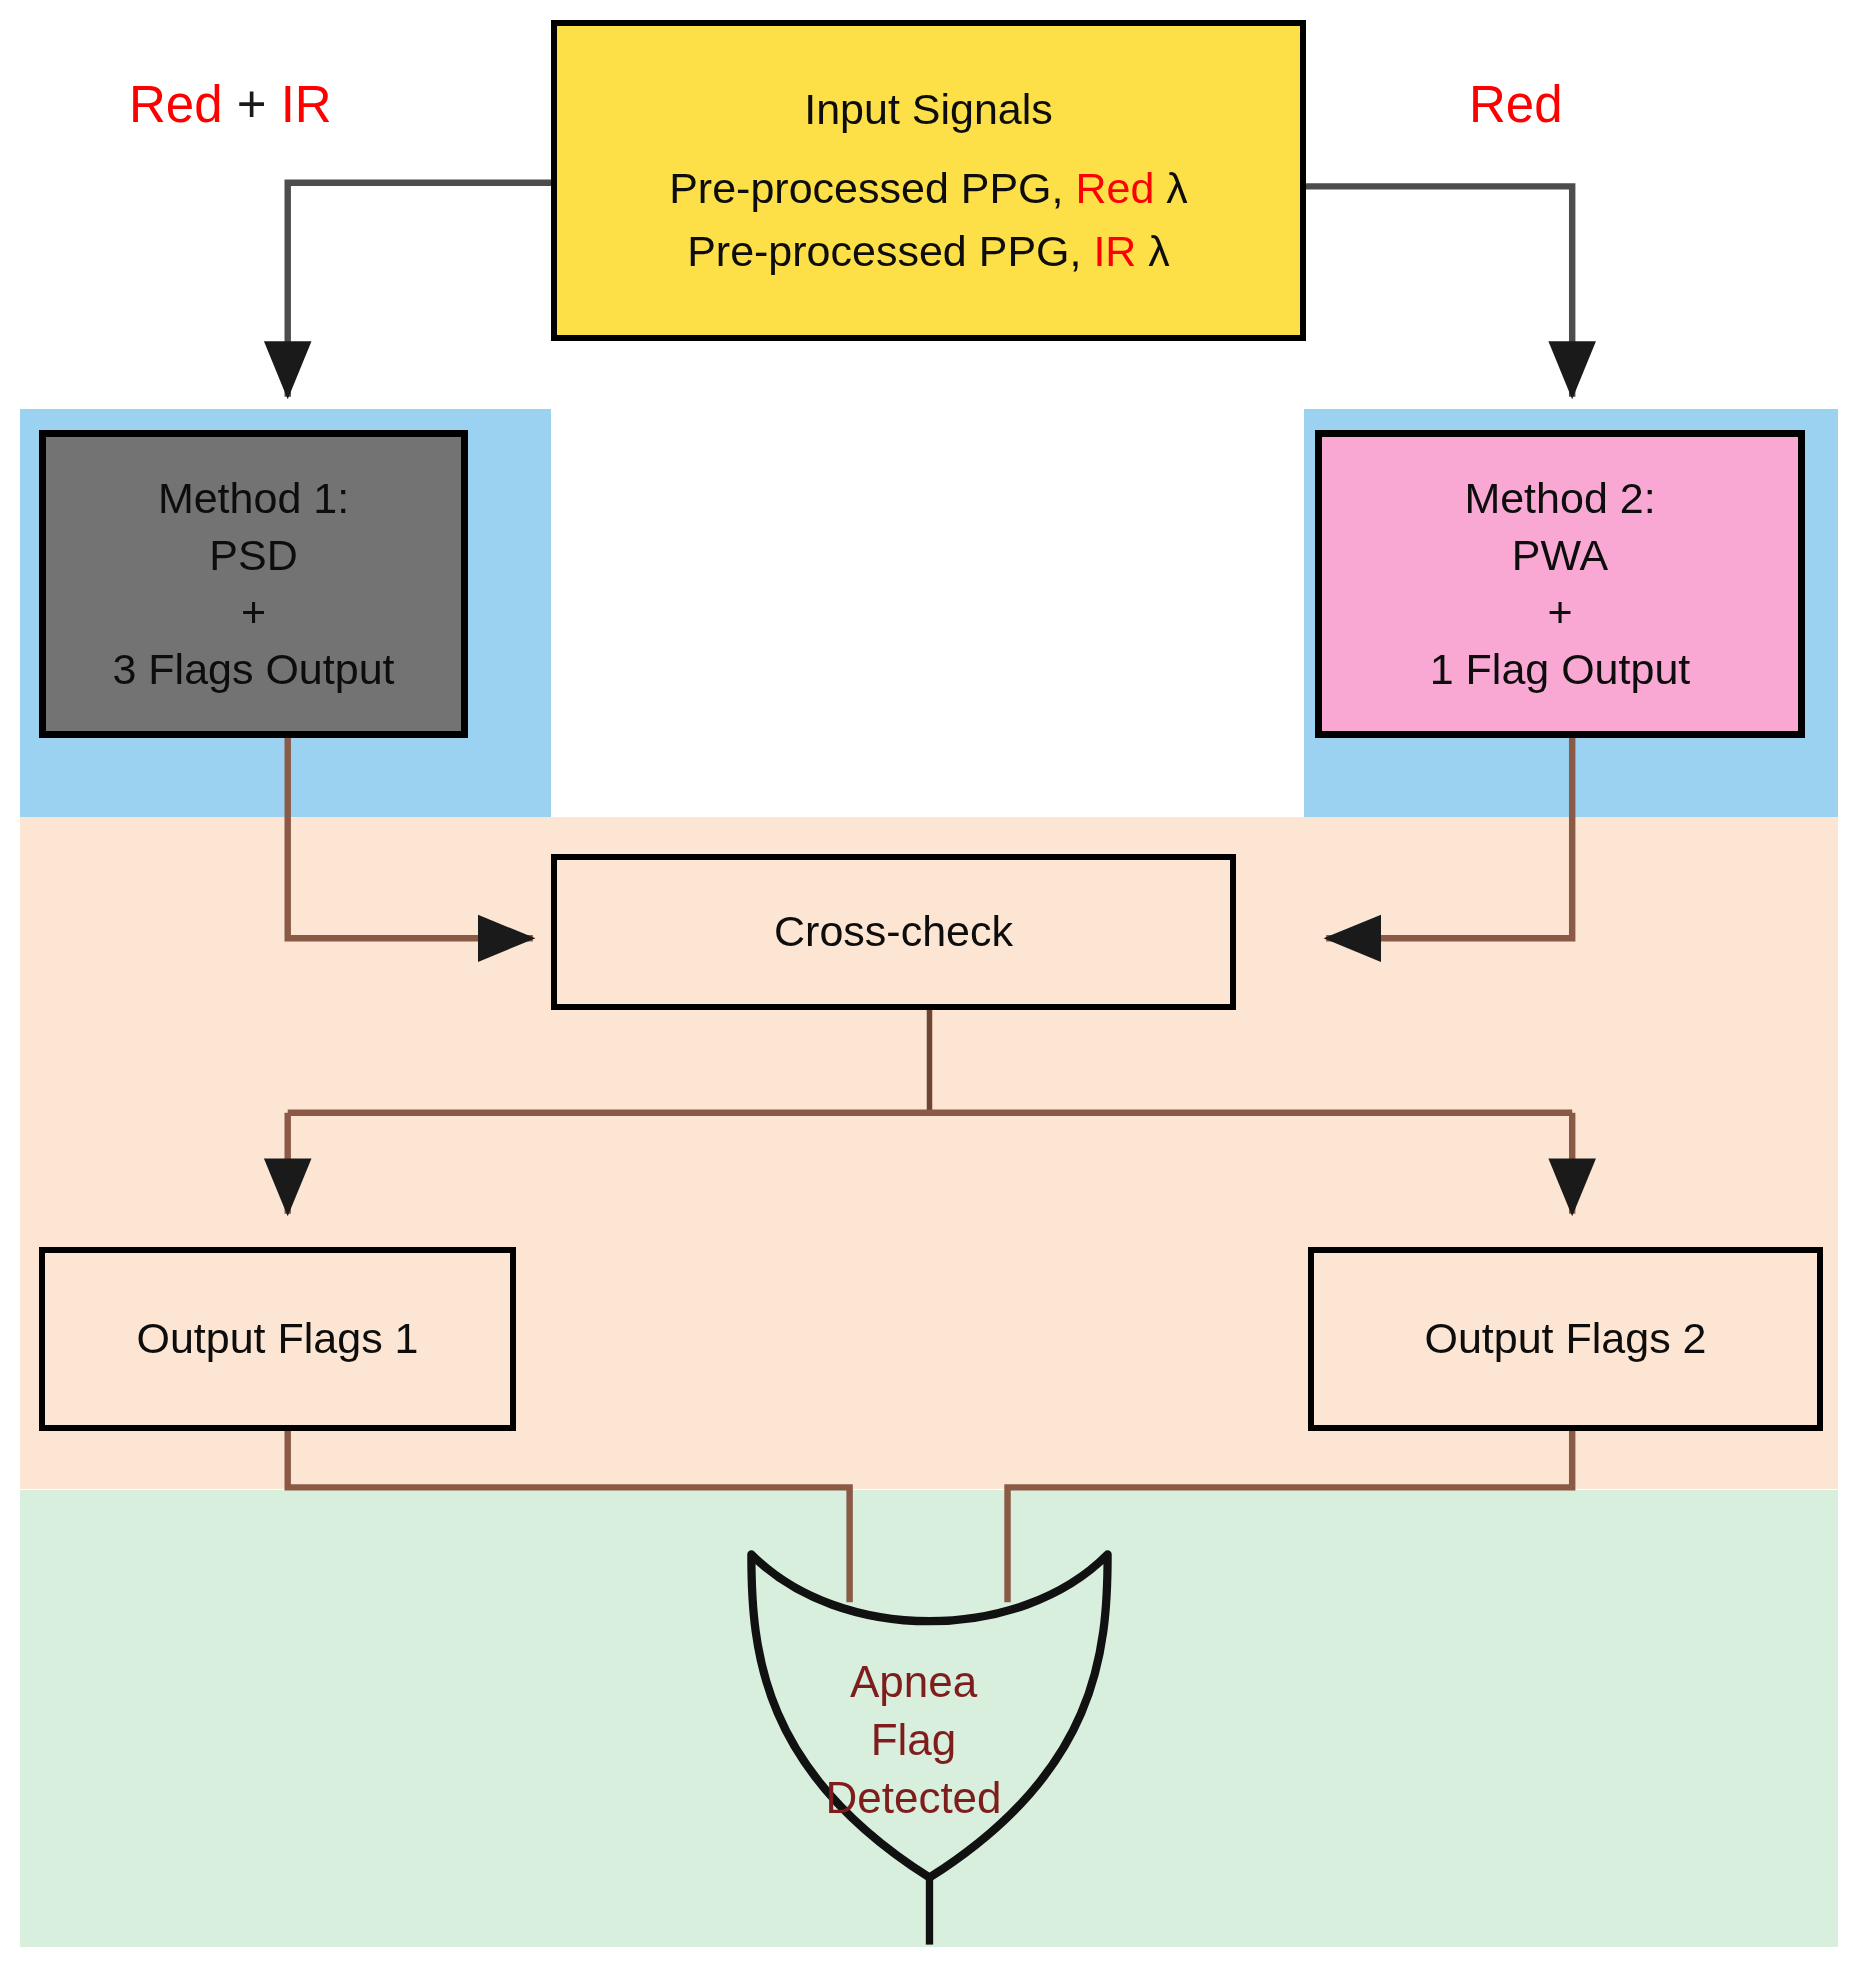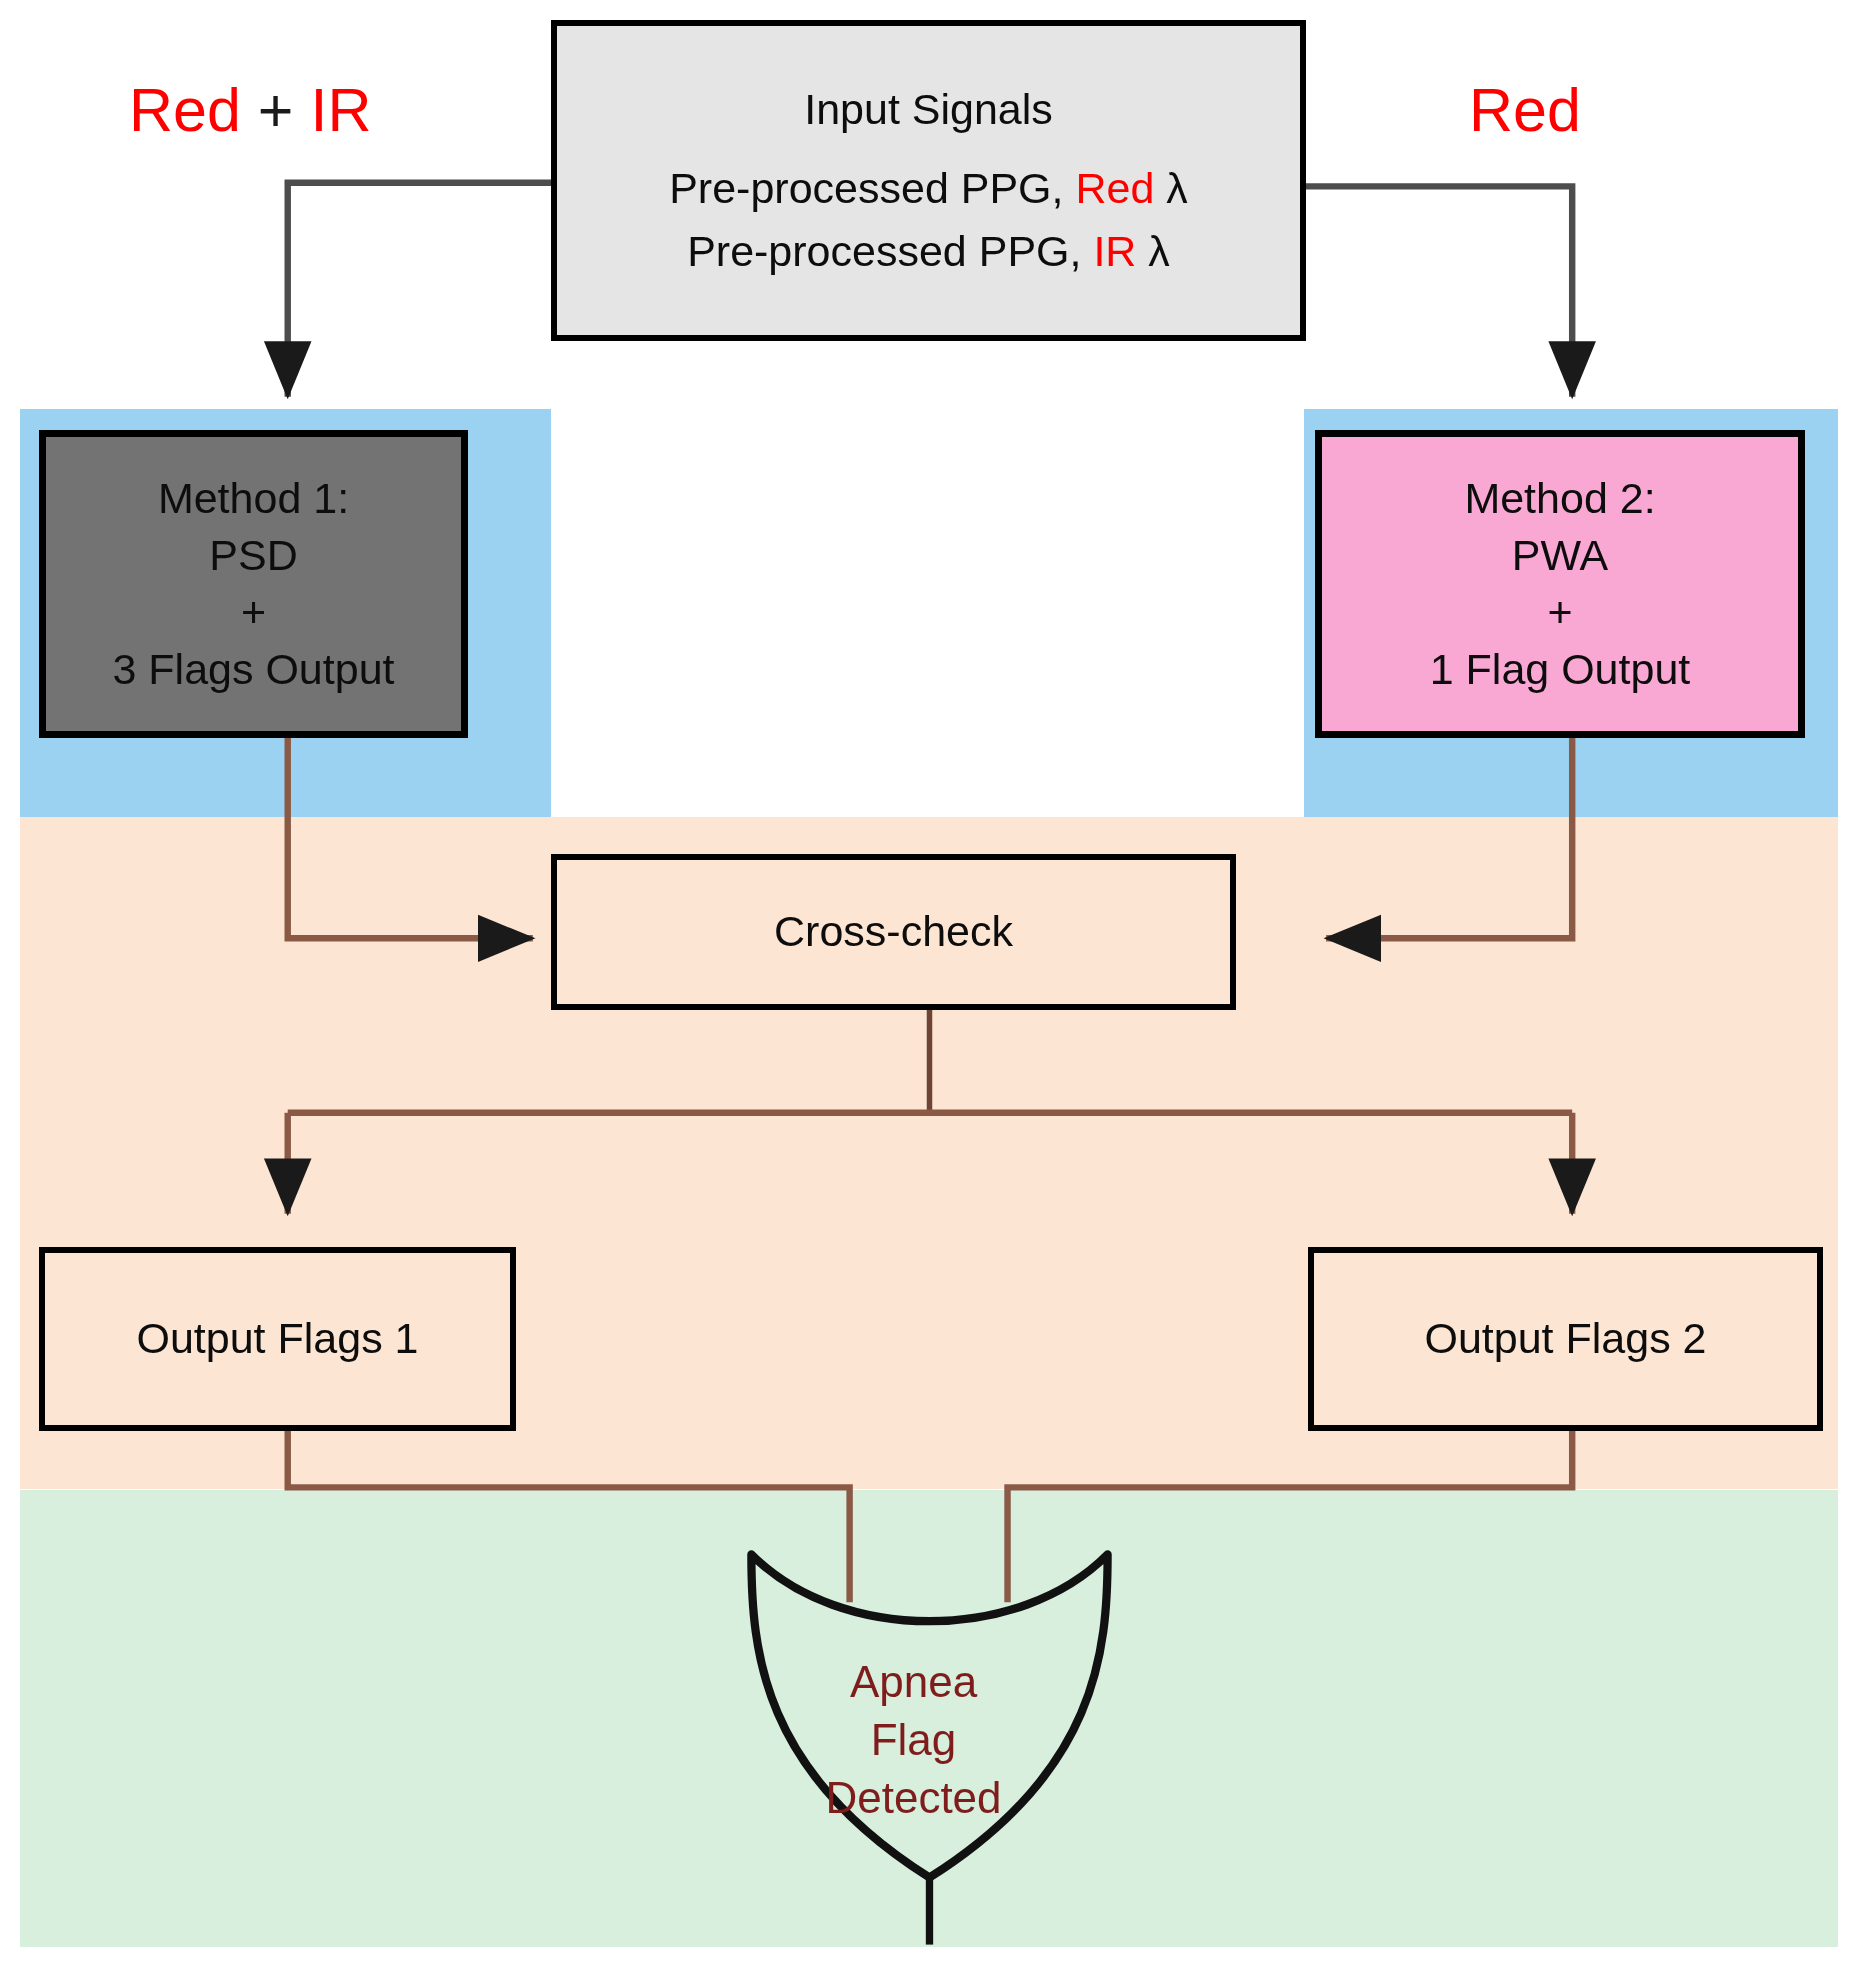--- a/index.html
+++ b/index.html
@@ -34,21 +34,21 @@
     align-items: center;
     justify-content: center;
     text-align: center;
     color: #0d0d0d;
     font-size: 43px;
     line-height: 1.28;
   }
 
   #node-input {
     left: 551px; top: 20px; width: 755px; height: 321px;
-    background: #e5e5e5;
+    background: #fde047;
     border-width: 6.4px;
   }
   #node-input .line { margin: 3.7px 0; }
   #node-input .line:first-child { margin-bottom: 20px; }
 
   #node-method1 {
     left: 39px; top: 430px; width: 429px; height: 308px;
     background: #737373;
     border-width: 7.3px;
   }
@@ -72,21 +72,21 @@
   }
   #node-outflags2 {
     left: 1308px; top: 1247px; width: 515px; height: 184px;
     background: #FCE5D2;
     border-width: 6.4px;
     text-align: center;
   }
 
   .edge-label {
     position: absolute;
-    font-size: 61px;
+    font-size: 51px;
     color: #FF0000;
     white-space: nowrap;
   }
   .edge-label .plus { color: #1a1a1a; }
   #label-left  { left: 129px;  top: 75px; }
   #label-right { left: 1469px; top: 75px; }
 
   .red { color: #FF0000; }
 
   svg.wires {

